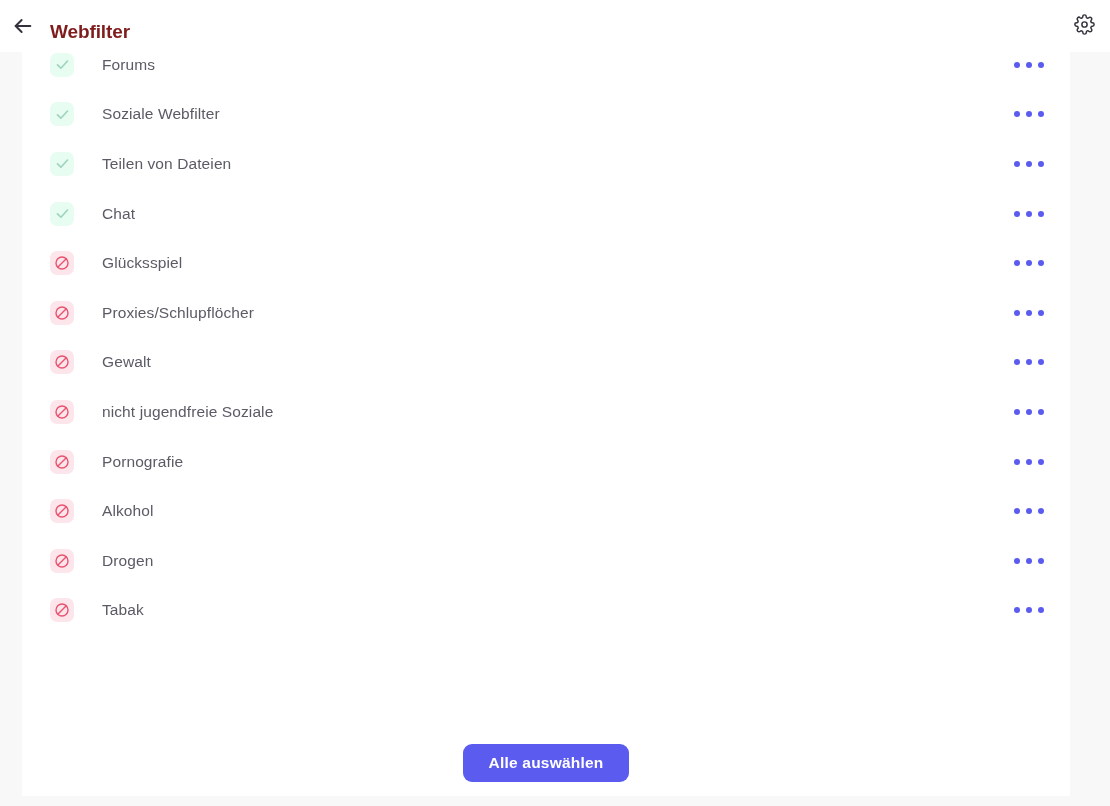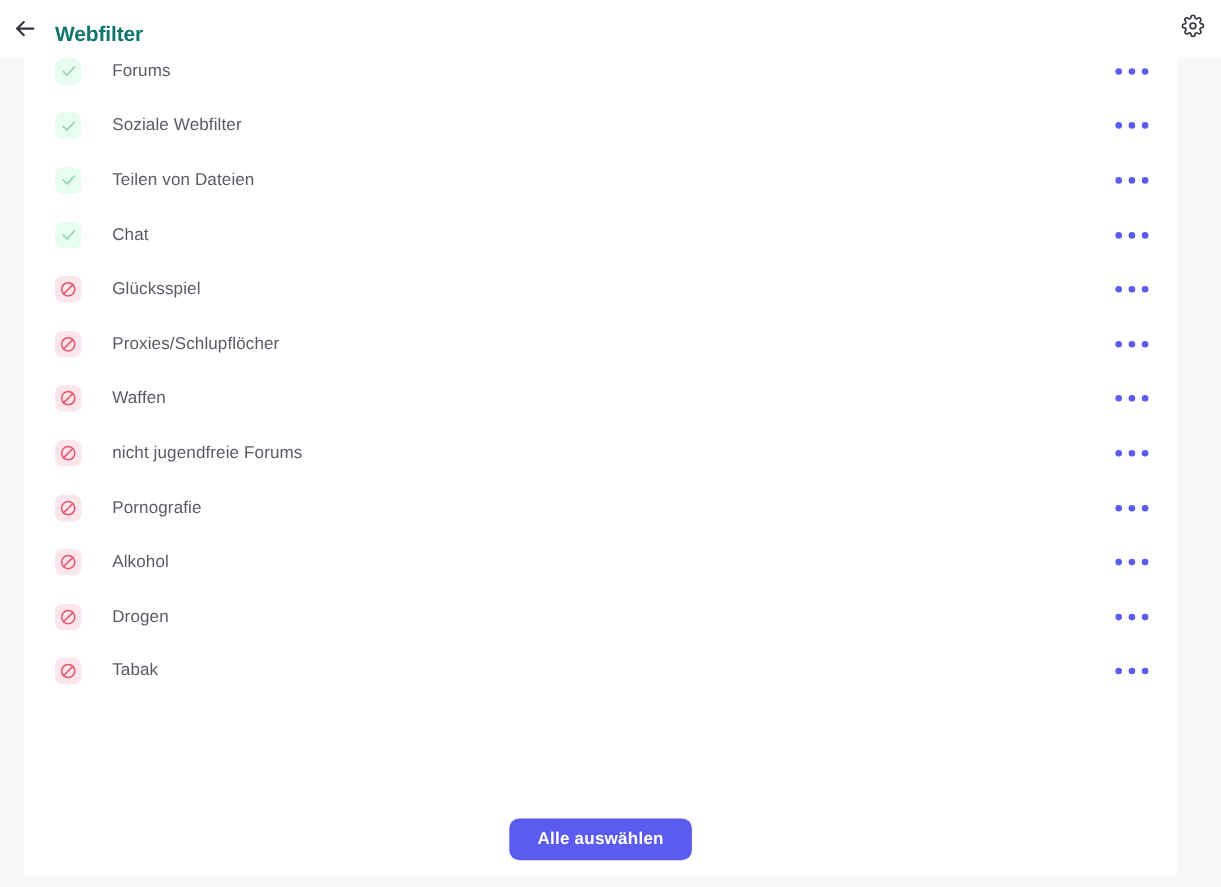--- a/index.html
+++ b/index.html
@@ -22,21 +22,21 @@
     gap:14px; padding-left:10px;
   }
   .back-btn {
     width:26px; height:26px;
     display:flex; align-items:center; justify-content:center;
     cursor:pointer;
   }
   .back-btn svg { display:block; }
   .page-title {
     font-size:19px; font-weight:bold;
-    color:#0f766e; letter-spacing:-0.1px;margin-top:11px;
+    color:#7f1d1d; letter-spacing:-0.1px;margin-top:11px;
   }
   .header-right {
     margin-left:auto; padding-right:12px;
     display:flex; align-items:center;
   }
   .gear-btn {
     width:28px; height:28px;
     display:flex; align-items:center; justify-content:center;
     cursor:pointer;
   }
@@ -237,35 +237,35 @@
             <i></i>
           </div>
         </div>
         <div class="row">
           <div class="status-icon blocked">
             <svg width="16" height="16" viewBox="0 0 24 24" fill="none" stroke="#e8536f" stroke-width="2.1" stroke-linecap="round">
               <circle cx="12" cy="12" r="9"></circle>
               <line x1="5.6" y1="18.4" x2="18.4" y2="5.6"></line>
             </svg>
           </div>
-          <div class="row-label">Waffen</div>
-          <div class="row-menu">
-            <i></i>
-            <i></i>
-            <i></i>
-          </div>
-        </div>
-        <div class="row">
-          <div class="status-icon blocked">
-            <svg width="16" height="16" viewBox="0 0 24 24" fill="none" stroke="#e8536f" stroke-width="2.1" stroke-linecap="round">
-              <circle cx="12" cy="12" r="9"></circle>
-              <line x1="5.6" y1="18.4" x2="18.4" y2="5.6"></line>
-            </svg>
-          </div>
-          <div class="row-label">nicht jugendfreie Forums</div>
+          <div class="row-label">Gewalt</div>
+          <div class="row-menu">
+            <i></i>
+            <i></i>
+            <i></i>
+          </div>
+        </div>
+        <div class="row">
+          <div class="status-icon blocked">
+            <svg width="16" height="16" viewBox="0 0 24 24" fill="none" stroke="#e8536f" stroke-width="2.1" stroke-linecap="round">
+              <circle cx="12" cy="12" r="9"></circle>
+              <line x1="5.6" y1="18.4" x2="18.4" y2="5.6"></line>
+            </svg>
+          </div>
+          <div class="row-label">nicht jugendfreie Soziale</div>
           <div class="row-menu">
             <i></i>
             <i></i>
             <i></i>
           </div>
         </div>
         <div class="row">
           <div class="status-icon blocked">
             <svg width="16" height="16" viewBox="0 0 24 24" fill="none" stroke="#e8536f" stroke-width="2.1" stroke-linecap="round">
               <circle cx="12" cy="12" r="9"></circle>

